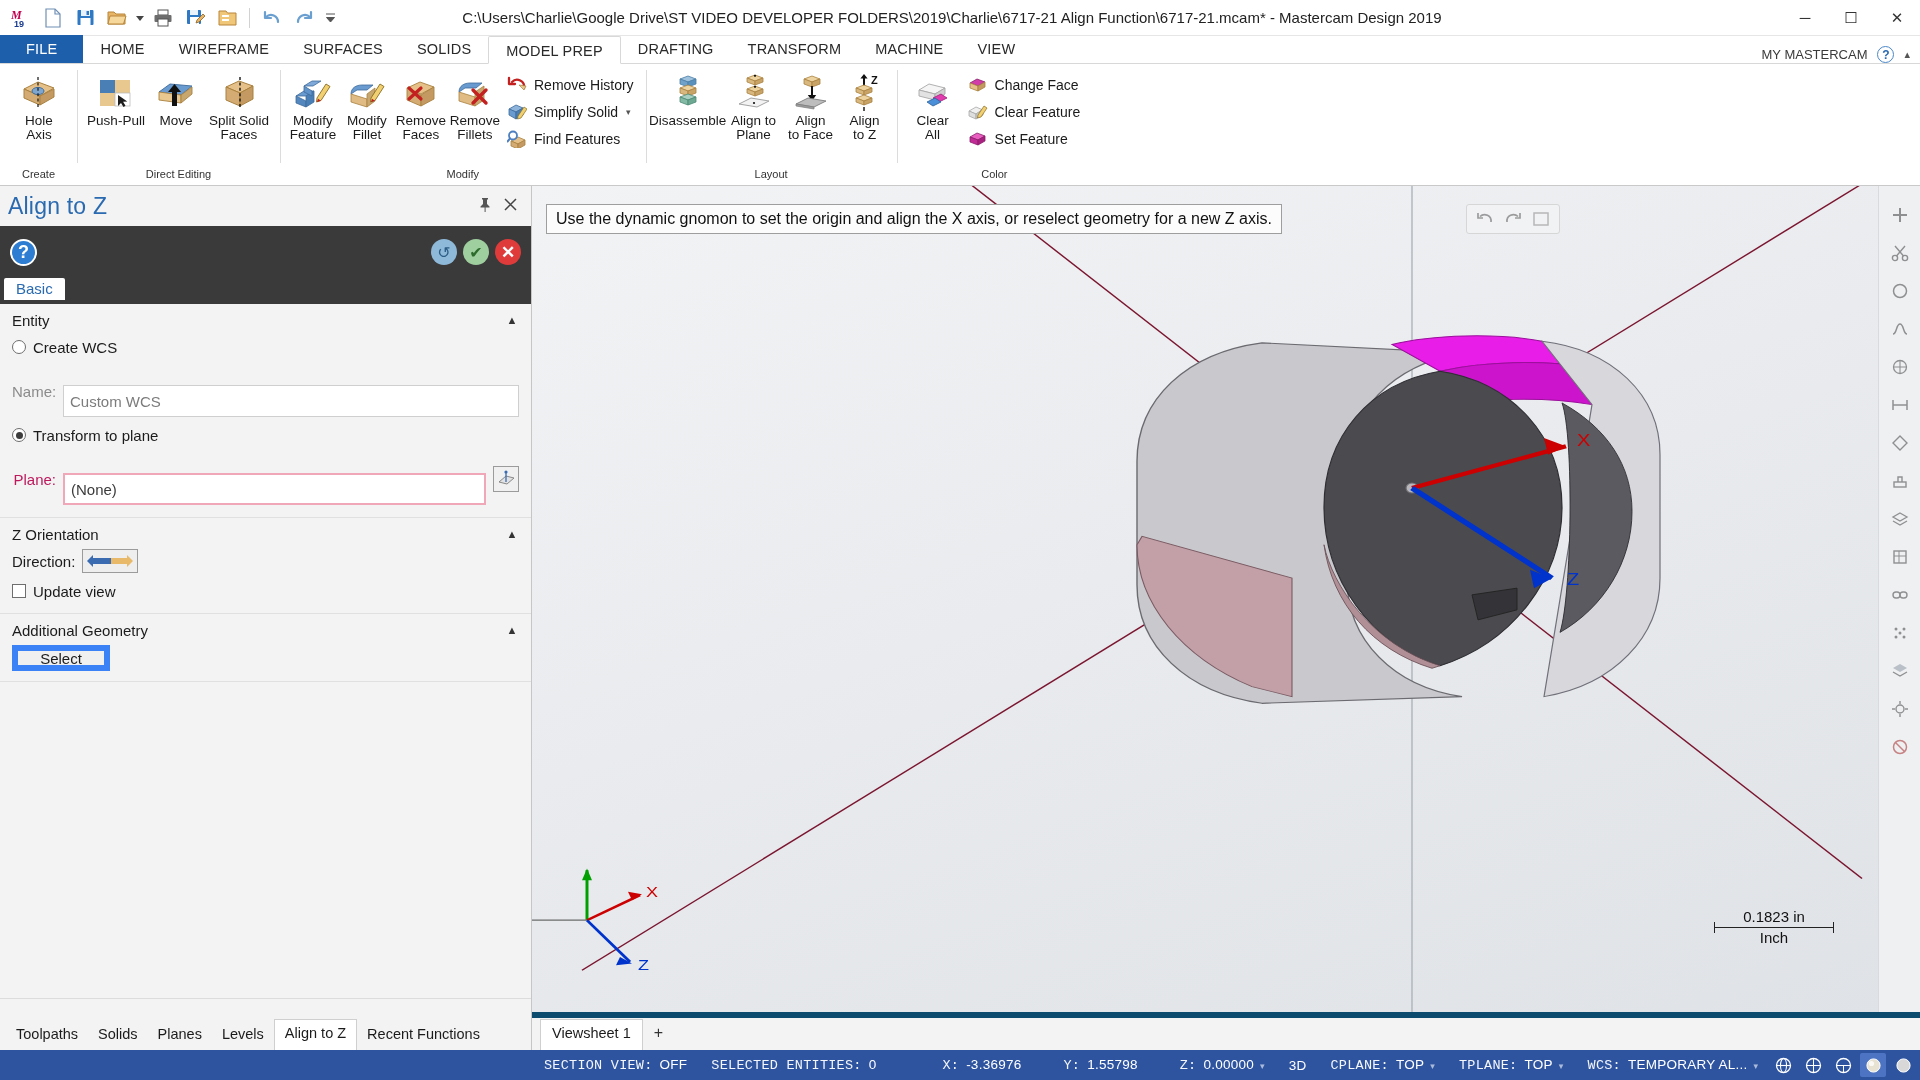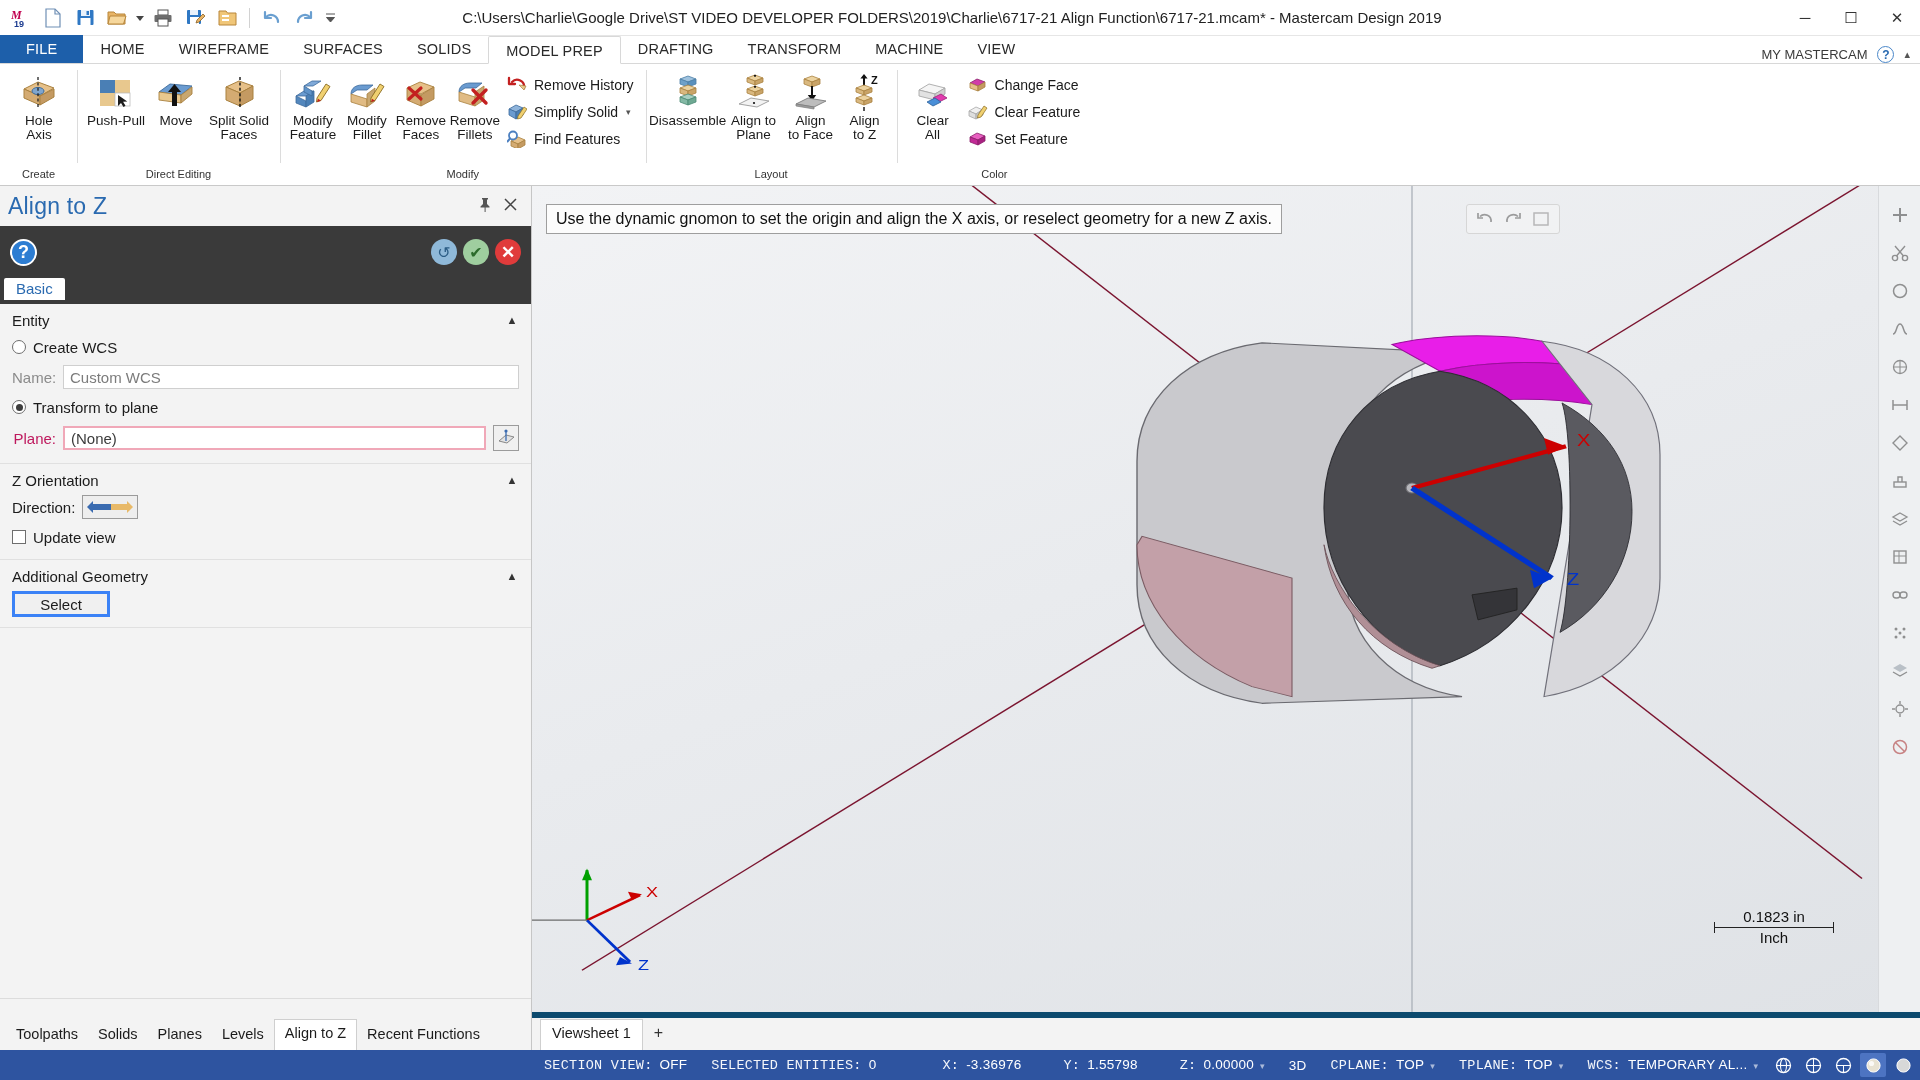--- a/index.html
+++ b/index.html
@@ -139,34 +139,34 @@
     display:inline-flex;align-items:center;justify-content:center; flex:0 0 14px;
   }
   .radio.on::after { content:""; width:7px;height:7px;border-radius:50%;background:#3d3d3d; }
   .chk {
     width:14px;height:14px;border:1.4px solid #6e6e6e;background:#fff; flex:0 0 14px;
   }
   .lbl-txt { font-size:15px; color:#1b1b1b; }
   .sub-label { font-size:15px; color:#8b8b8b; width:44px; text-align:right; }
   .sub-label.dark { color:#be185d; }
   .tbox {
-    flex:1; height:24px; background:#fff; border:1px solid #cfcfcf; font-size:15px;
-    padding:1px 6px; color:#7c7c7c; display:flex; align-items:center;
+    flex:1; height:32px; background:#fff; border:1px solid #cfcfcf; font-size:15px;
+    padding:1px 6px; color:#7c7c7c; display:flex; align-items:center;margin-top:20px;
   }
   .tbox.pink { border:2px solid #f0a8b8; color:#3b3b3b; }
   .picker {
     width:26px;height:26px;border:1px solid #9b9b9b;background:#f0f0f0;
     display:flex;align-items:center;justify-content:center; flex:0 0 26px;
   }
   .dirbtn {
     width:56px;height:24px;border:1px solid #9b9b9b;background:#eeeeee;
     display:flex;align-items:center;justify-content:center;
   }
   .selbtn {
-    width:98px;height:26px;border:3px solid #3b82f6;background:#f0f0f0;
+    width:98px;height:26px;border:6px solid #3b82f6;background:#f0f0f0;
     display:flex;align-items:center;justify-content:center;font-size:15px;color:#1b1b1b;
   }
 
   
   .lp-foot {
     height:52px; display:flex; align-items:flex-end; background:#f3f3f3;
     border-top:1px solid #dcdcdc; padding-left:6px;
   }
   .ftab { font-size:14.5px; color:#1b1b1b; padding:5px 10px 8px; white-space:nowrap; }
   .ftab.active { background:#ffffff; border:1px solid #cfcfcf; border-bottom:none; padding-bottom:9px; }

